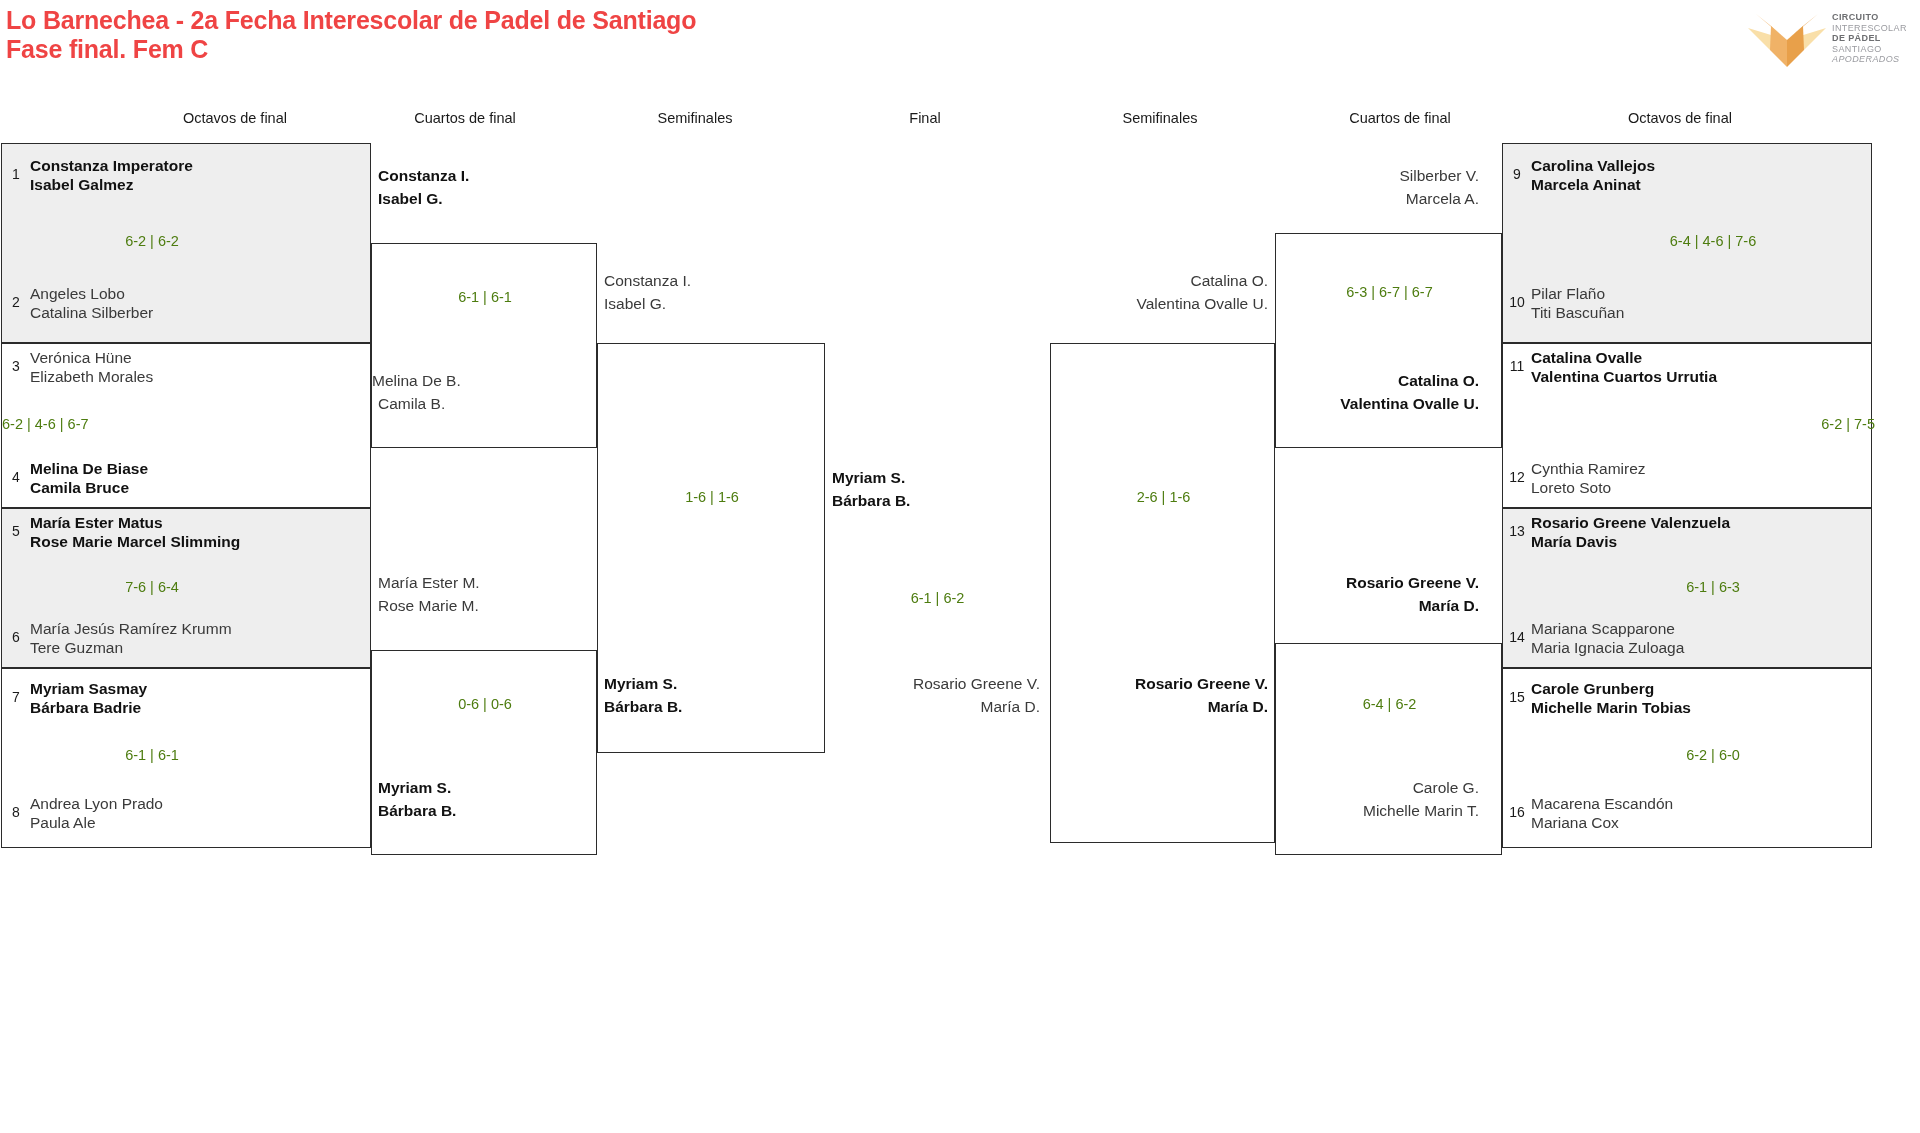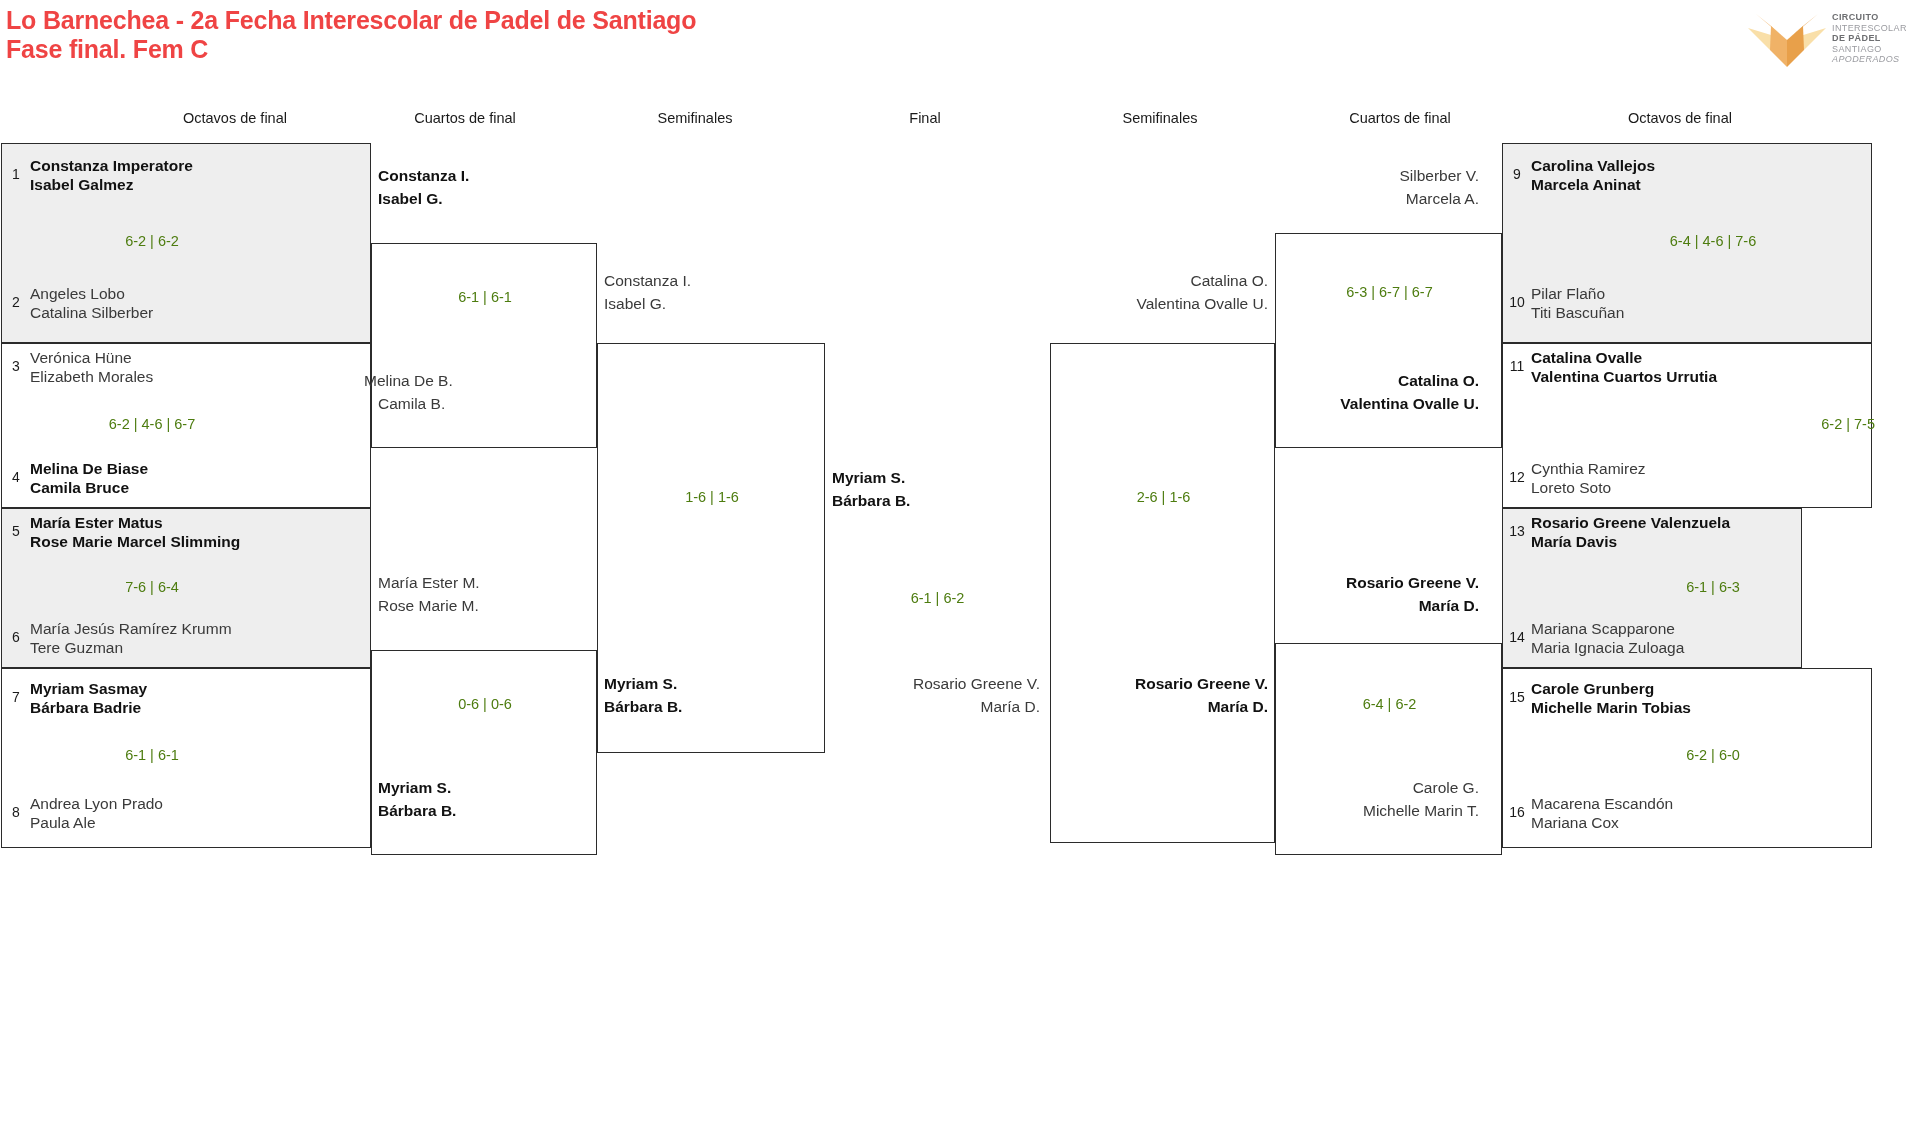--- a/index.html
+++ b/index.html
@@ -111,21 +111,21 @@
     <div class="score" style="left:0;width:300px;text-align:center;top:89px">6-2 | 6-2</div>
     <div class="seed" style="left:4px;top:150px">2</div>
     <div class="team" style="left:28px;top:140px">Angeles Lobo</div>
     <div class="team" style="left:28px;top:159px">Catalina Silberber</div>
   </div>
 
   <div class="oct" style="left:1px;top:343px;width:370px;height:165px">
     <div class="seed" style="left:4px;top:14px">3</div>
     <div class="team" style="left:28px;top:4px">Verónica Hüne</div>
     <div class="team" style="left:28px;top:23px">Elizabeth Morales</div>
-    <div class="score" style="left:0;width:300px;text-align:center;top:72px">6-2 | 4-6 | 6-7</div>
+    <div class="score" style="left:0;width:300px;top:72px">6-2 | 4-6 | 6-7</div>
     <div class="seed" style="left:4px;top:125px">4</div>
     <div class="team win" style="left:28px;top:115px">Melina De Biase</div>
     <div class="team win" style="left:28px;top:134px">Camila Bruce</div>
   </div>
 
   <div class="oct shaded" style="left:1px;top:508px;width:370px;height:160px">
     <div class="seed" style="left:4px;top:14px">5</div>
     <div class="team win" style="left:28px;top:4px">María Ester Matus</div>
     <div class="team win" style="left:28px;top:23px">Rose Marie Marcel Slimming</div>
     <div class="score" style="left:0;width:300px;text-align:center;top:70px">7-6 | 6-4</div>
@@ -142,21 +142,21 @@
     <div class="seed" style="left:4px;top:135px">8</div>
     <div class="team" style="left:28px;top:125px">Andrea Lyon Prado</div>
     <div class="team" style="left:28px;top:144px">Paula Ale</div>
   </div>
 
   <div class="cbox" style="left:371px;top:243px;width:226px;height:205px">
     <div class="score" style="left:0;width:226px;text-align:center;top:45px">6-1 | 6-1</div>
   </div>
   <div class="lbl win" style="left:378px;top:166px">Constanza I.</div>
   <div class="lbl win" style="left:378px;top:189px">Isabel G.</div>
-  <div class="lbl" style="left:364px;top:371px">Melina De B.</div>
+  <div class="lbl" style="left:372px;top:371px">Melina De B.</div>
   <div class="lbl" style="left:378px;top:394px">Camila B.</div>
 
   <div class="cbox" style="left:371px;top:650px;width:226px;height:205px">
     <div class="score" style="left:0;width:226px;text-align:center;top:45px">0-6 | 0-6</div>
   </div>
   <div class="lbl" style="left:378px;top:573px">María Ester M.</div>
   <div class="lbl" style="left:378px;top:596px">Rose Marie M.</div>
   <div class="lbl win" style="left:378px;top:778px">Myriam S.</div>
   <div class="lbl win" style="left:378px;top:801px">Bárbara B.</div>
 
@@ -211,21 +211,21 @@
   <div class="oct" style="left:1502px;top:343px;width:370px;height:165px">
     <div class="seed" style="left:4px;top:14px">11</div>
     <div class="team win" style="left:28px;top:4px">Catalina Ovalle</div>
     <div class="team win" style="left:28px;top:23px">Valentina Cuartos Urrutia</div>
     <div class="score" style="left:72px;width:300px;text-align:right;top:72px">6-2 | 7-5</div>
     <div class="seed" style="left:4px;top:125px">12</div>
     <div class="team" style="left:28px;top:115px">Cynthia Ramirez</div>
     <div class="team" style="left:28px;top:134px">Loreto Soto</div>
   </div>
 
-  <div class="oct shaded" style="left:1502px;top:508px;width:300px;height:160px">
+  <div class="oct shaded" style="left:1502px;top:508px;width:370px;height:160px">
     <div class="seed" style="left:4px;top:14px">13</div>
     <div class="team win" style="left:28px;top:4px">Rosario Greene Valenzuela</div>
     <div class="team win" style="left:28px;top:23px">María Davis</div>
     <div class="score" style="left:60px;width:300px;text-align:center;top:70px">6-1 | 6-3</div>
     <div class="seed" style="left:4px;top:120px">14</div>
     <div class="team" style="left:28px;top:110px">Mariana Scapparone</div>
     <div class="team" style="left:28px;top:129px">Maria Ignacia Zuloaga</div>
   </div>
 
   <div class="oct" style="left:1502px;top:668px;width:370px;height:180px">

